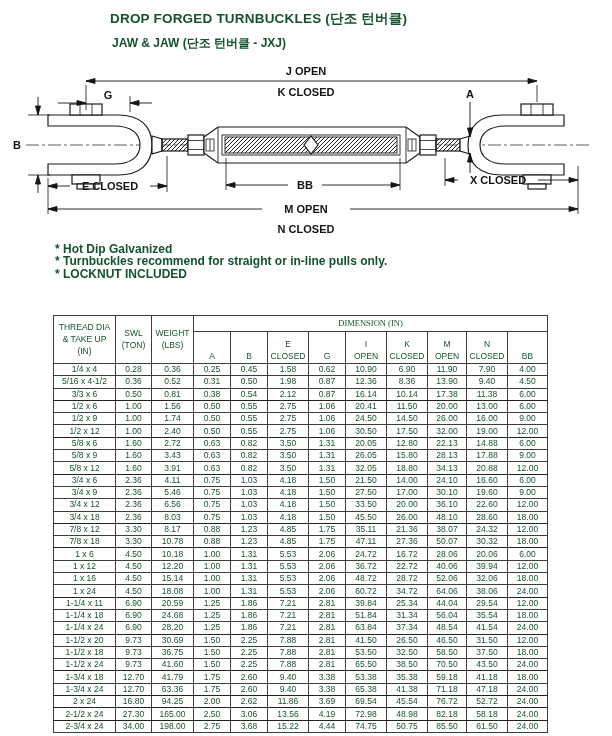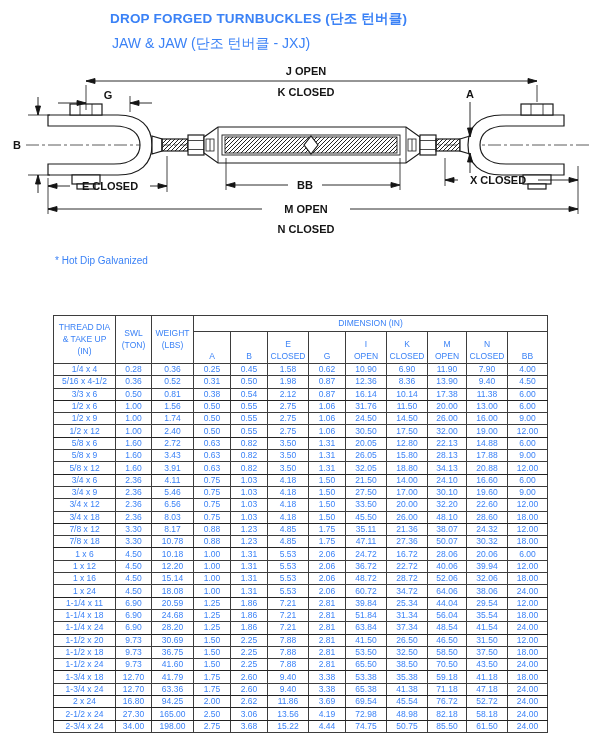--- a/index.html
+++ b/index.html
@@ -1,29 +1,29 @@
 <!DOCTYPE html>
 <html><head>
 <meta charset="utf-8">
 <style>
   html,body{margin:0;padding:0;background:#fff;}
   .page{position:relative;width:612px;height:736px;background:#fff;overflow:hidden;
-        font-family:"Liberation Sans",sans-serif;color:#3b82f6;}
+        font-family:"Liberation Sans",sans-serif;color:#14532d;}
   .title{position:absolute;top:10px;left:110px;font-size:13.5px;font-weight:bold;letter-spacing:.2px;white-space:nowrap;}
-  .subtitle{position:absolute;top:35px;left:112px;font-size:14px;font-weight:normal;white-space:nowrap;}
+  .subtitle{position:absolute;top:35px;left:112px;font-size:12px;font-weight:bold;white-space:nowrap;}
   .diagram{position:absolute;top:58px;left:0;}
   .diagram text{font-family:"Liberation Sans",sans-serif;font-size:11px;font-weight:bold;fill:#141414;}
-  .notes{position:absolute;top:255px;left:55px;font-size:10px;font-weight:normal;line-height:12.3px;white-space:nowrap;}
+  .notes{position:absolute;top:243px;left:55px;font-size:12px;font-weight:bold;line-height:12.3px;white-space:nowrap;}
   .spec-table{position:absolute;top:315px;left:53px;border-collapse:collapse;table-layout:fixed;}
   .spec-table th,.spec-table td{border:1px solid #3d3d3d;text-align:center;vertical-align:middle;
         padding:0;font-size:8.5px;font-weight:normal;line-height:1.05;}
   .spec-table{border:1.5px solid #222;}
   .spec-table td{height:11.3px;}
   .spec-table thead th{font-weight:normal;}
-  .dim-group{height:15px;}
+  .dim-group{height:15px;font-family:Liberation Serif, serif;}
   .dim-sub th{height:30px;vertical-align:bottom;padding-bottom:1px;}
   .dim-sub th div{line-height:12px;}
   .vstack{display:flex;flex-direction:column;justify-content:center;gap:3px;}
   .spec-table thead{border-bottom:1.5px solid #222;margin-left:12px;}
   .spec-table tr.group-end td{border-bottom:1.8px solid #222;}
 </style>
 </head>
 <body>
 
 <div class="page">
@@ -141,20 +141,22 @@
     <text x="17" y="91" text-anchor="middle">B</text>
     <text x="305" y="131" text-anchor="middle">BB</text>
     <text x="110" y="132" text-anchor="middle">E CLOSED</text>
     <text x="498" y="126" text-anchor="middle">X CLOSED</text>
     <text x="306" y="155" text-anchor="middle">M OPEN</text>
     <text x="306" y="175" text-anchor="middle">N CLOSED</text>
   </svg>
 
   <div class="notes">
     <div>* Hot Dip Galvanized</div>
+    <div>* Turnbuckles recommend for straight or in-line pulls only.</div>
+    <div>* LOCKNUT INCLUDED</div>
   </div>
 
   <table class="spec-table">
     <colgroup>
       <col style="width:62px">
         <col style="width:36px">
         <col style="width:42px">
       <col style="width:37px">
         <col style="width:37px">
         <col style="width:41px">
@@ -271,21 +273,21 @@
           <td>6.00</td>
         </tr>
         <tr>
           <td>1/2 x 6</td>
           <td>1.00</td>
           <td>1.56</td>
           <td>0.50</td>
           <td>0.55</td>
           <td>2.75</td>
           <td>1.06</td>
-          <td>31.76</td>
+          <td>20.41</td>
           <td>11.50</td>
           <td>20.00</td>
           <td>13.00</td>
           <td>6.00</td>
         </tr>
         <tr>
           <td>1/2 x 9</td>
           <td>1.00</td>
           <td>1.74</td>
           <td>0.50</td>
@@ -385,21 +387,21 @@
         <tr>
           <td>3/4 x 12</td>
           <td>2.36</td>
           <td>6.56</td>
           <td>0.75</td>
           <td>1.03</td>
           <td>4.18</td>
           <td>1.50</td>
           <td>33.50</td>
           <td>20.00</td>
-          <td>32.20</td>
+          <td>36.10</td>
           <td>22.60</td>
           <td>12.00</td>
         </tr>
         <tr class="group-end">
           <td>3/4 x 18</td>
           <td>2.36</td>
           <td>8.03</td>
           <td>0.75</td>
           <td>1.03</td>
           <td>4.18</td>

